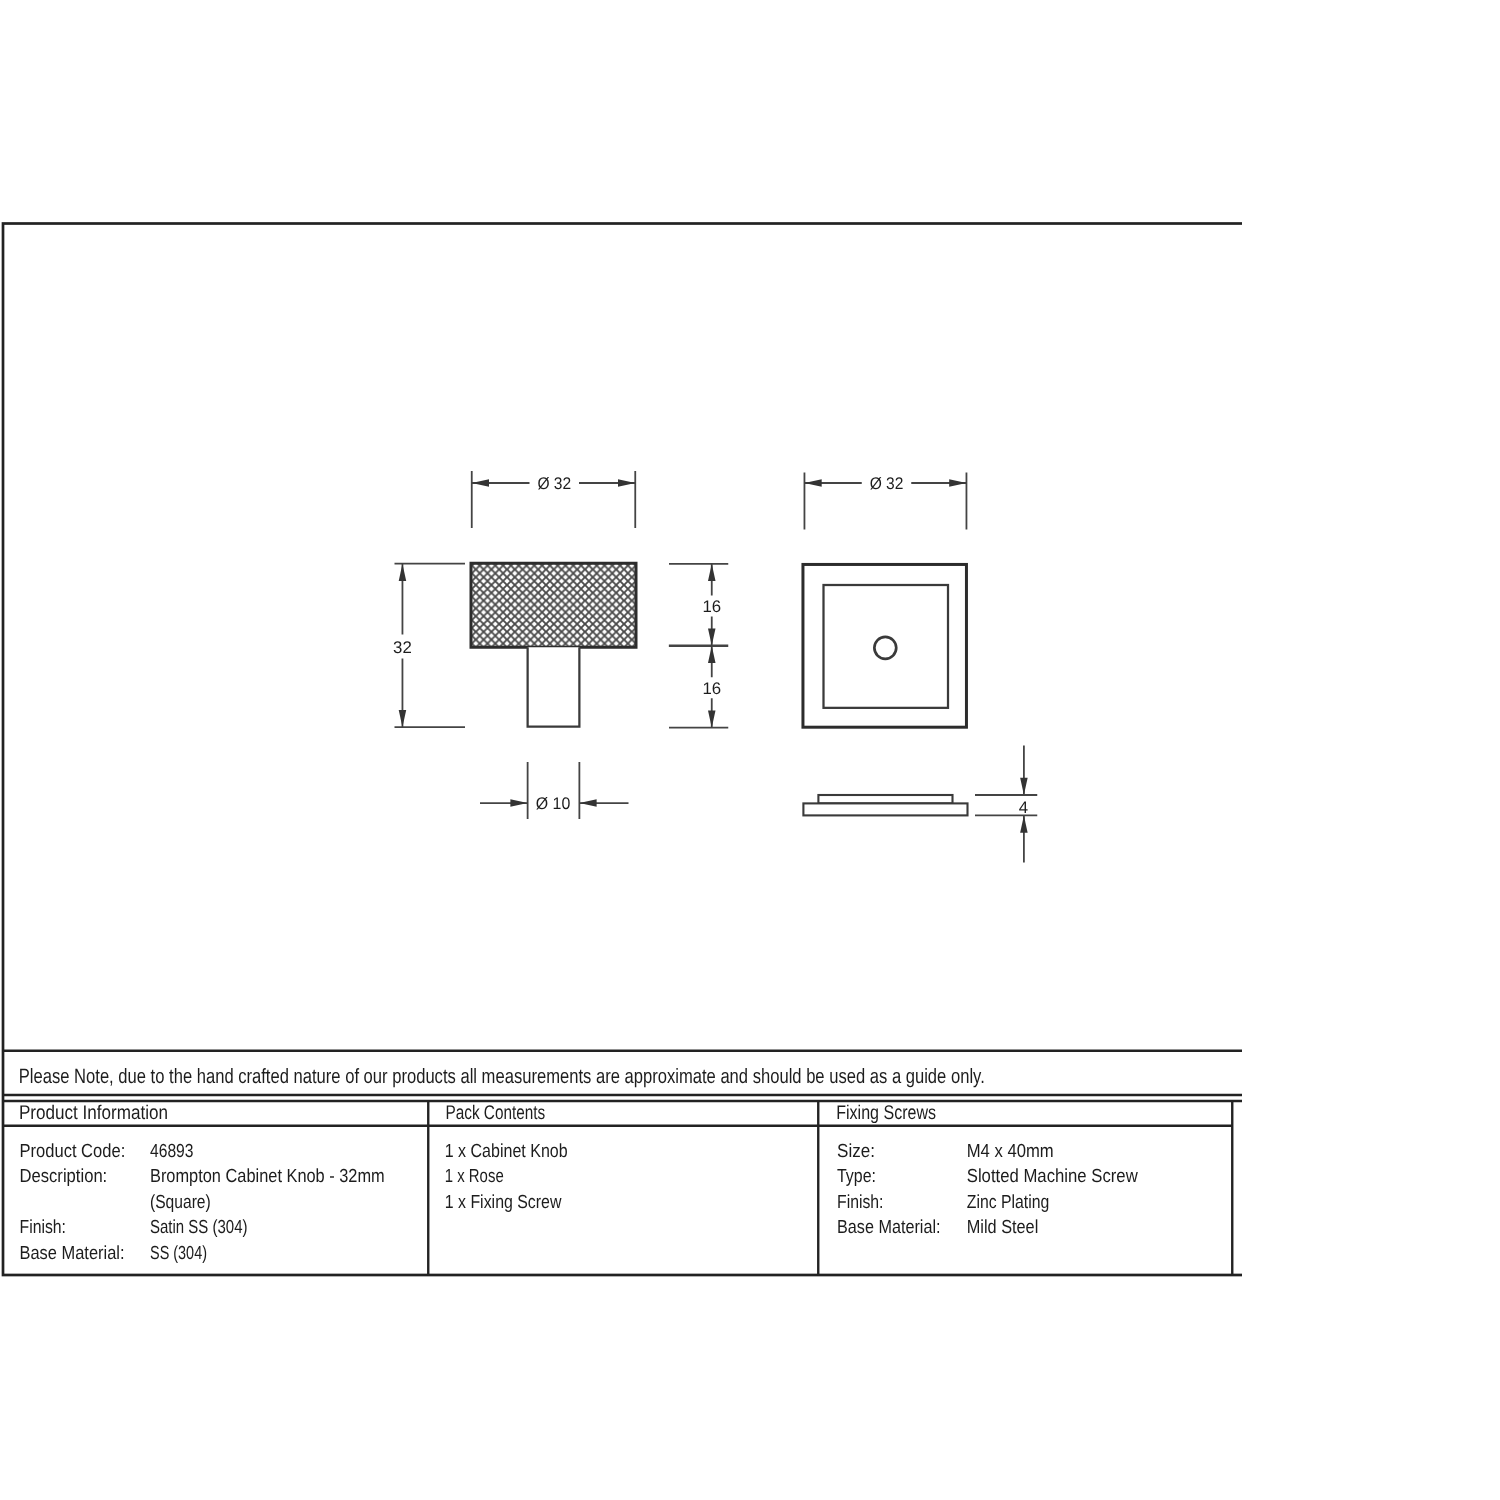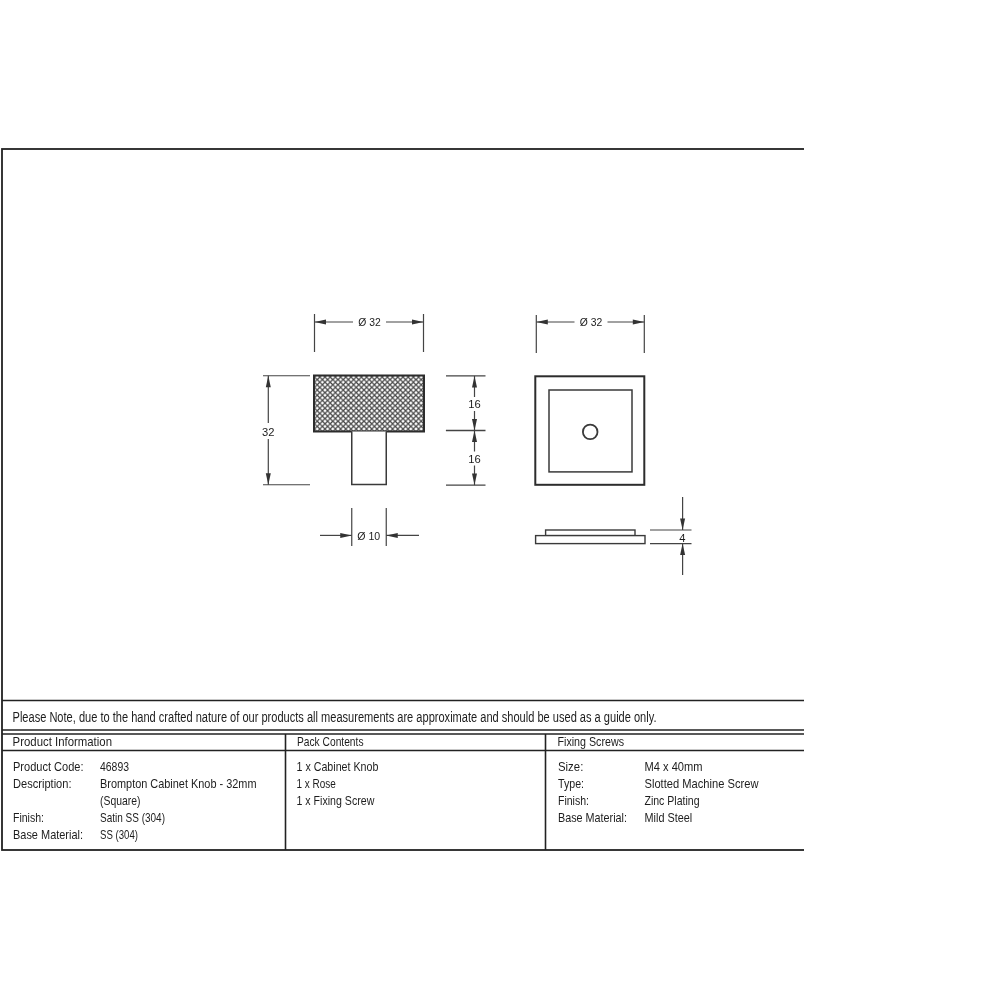--- a/index.html
+++ b/index.html
@@ -1,16 +1,16 @@
 <!DOCTYPE html>
 <html><head>
 <meta charset="utf-8">
 <style>
   html,body{margin:0;padding:0;background:#fff;}
-  .page{position:relative;width:804px;height:1000px;background:#fff;overflow:hidden;}
+  .page{position:relative;width:804px;height:1000px;background:#fff;overflow:hidden;padding-left:24px;}
   svg{position:absolute;left:0;top:0;}
   text{font-family:"Liberation Sans",sans-serif;fill:#1d1d1d;}
   .serif{font-family:"Liberation Serif",serif;}
 </style>
 </head>
 <body>
 <div class="page">
 <svg width="1000" height="1000" viewBox="0 0 1000 1000">
   <defs>
     <pattern id="knurl" patternUnits="userSpaceOnUse" width="5.2" height="5.2">

